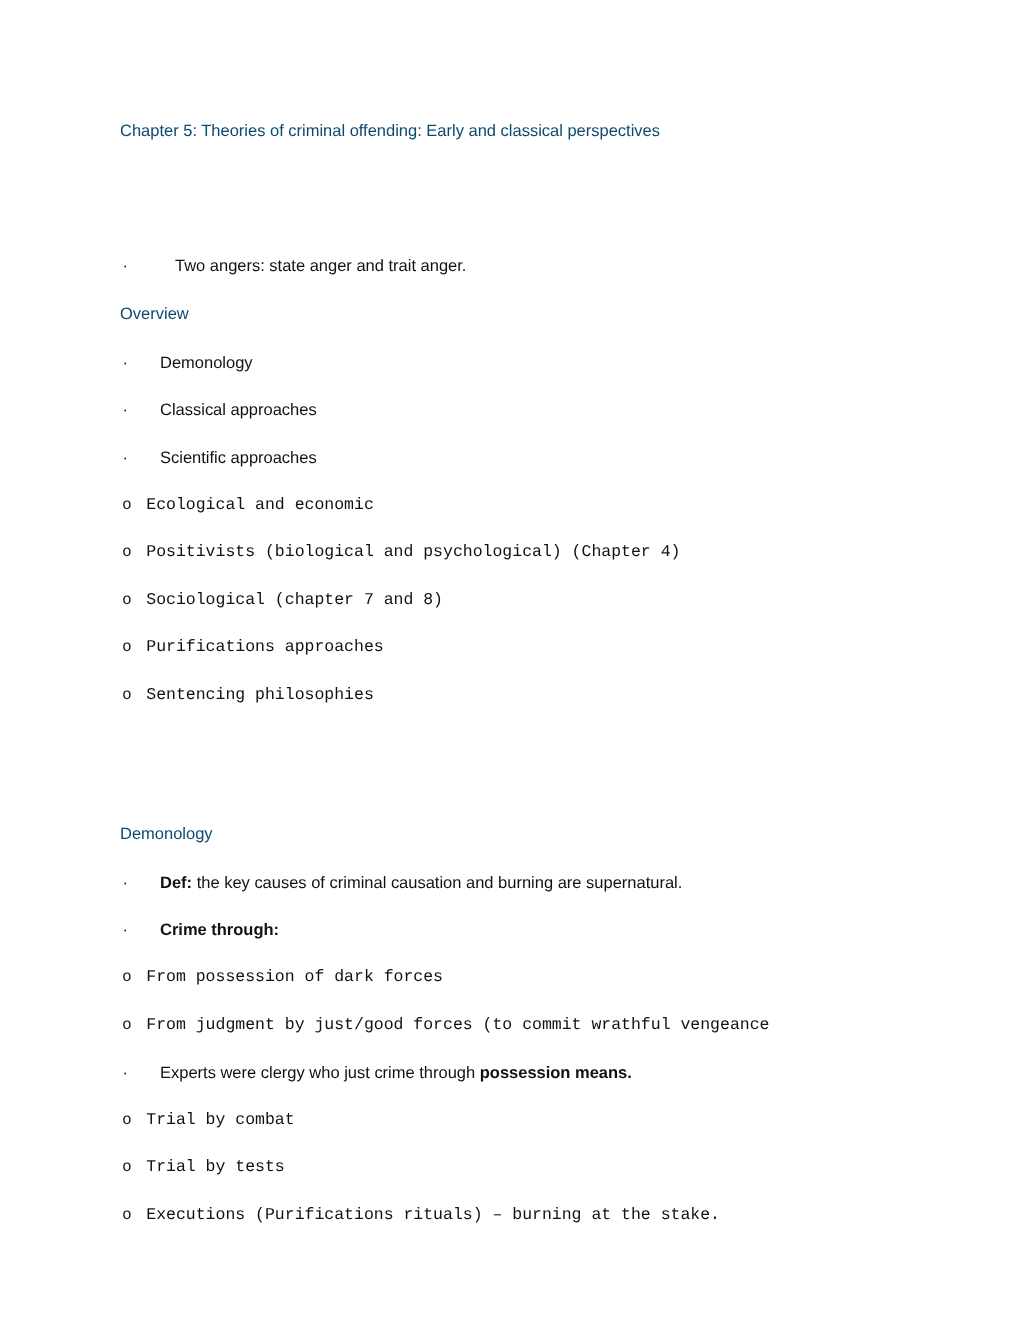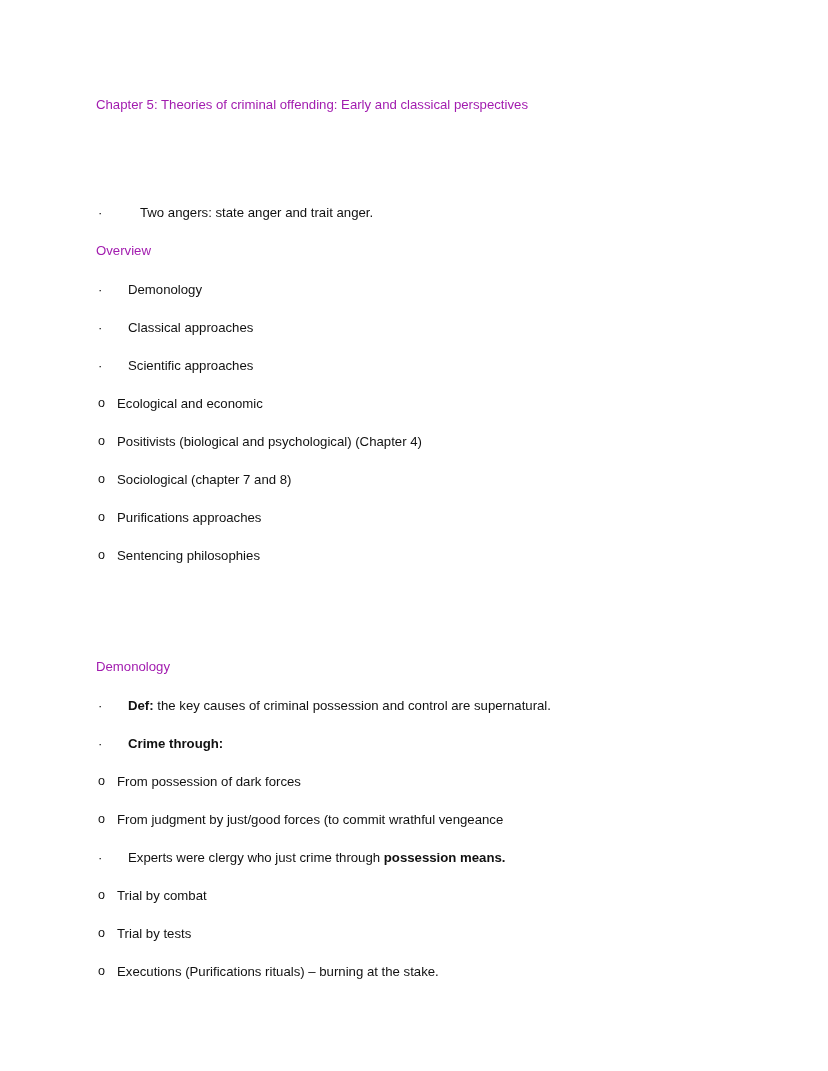--- a/index.html
+++ b/index.html
@@ -22,21 +22,21 @@
     position: absolute;
     left: 96px;
     top: 96px;
     width: 660px;
   }
 
   
   .para {
     font-size: 13.2px;
     line-height: 17px;
-    color: #a21caf;
+    color: #0c4a6e;
     margin: 0;
     white-space: pre-wrap;
   }
 
   
   .plain {
     margin-bottom: 22px;
   }
   .title {
     margin-bottom: 0;
@@ -62,21 +62,21 @@
   
   .li.dot .marker { left: 2px; font-size: 13.2px; }
   .li.dot .li-text { padding-left: 32px; }
 
   
   .li.dot-wide .marker { left: 2px; font-size: 13.2px; }
   .li.dot-wide .li-text { padding-left: 44px; margin-top: 36px; }
 
   
   .li.oh .marker { left: 2px; font-size: 12.6px; }
-  .li.oh .li-text { padding-left: 21px; }
+  .li.oh .li-text { padding-left: 21px; font-family: Liberation Mono, monospace; }
 
   b, .b { font-weight: bold; }
   .gap-md { height: 55px; }
   .gap-lg { height: 73px; }
 </style>
 </head>
 <body>
 
 <div class="page">
   <div class="doc-body">
@@ -131,21 +131,21 @@
       <span class="marker">o</span>
       <span class="li-text">Sentencing philosophies</span>
     </div>
 
     <div class="gap-lg"></div>
 
     <p class="para plain">Demonology</p>
 
     <div class="li dot">
       <span class="marker">·</span>
-      <span class="li-text"><b>Def:</b><span> the key causes of criminal possession and control are supernatural.</span></span>
+      <span class="li-text"><b>Def:</b><span> the key causes of criminal causation and burning are supernatural.</span></span>
     </div>
 
     <div class="li dot">
       <span class="marker">·</span>
       <span class="li-text b">Crime through:</span>
     </div>
 
     <div class="li oh">
       <span class="marker">o</span>
       <span class="li-text">From possession of dark forces</span>

